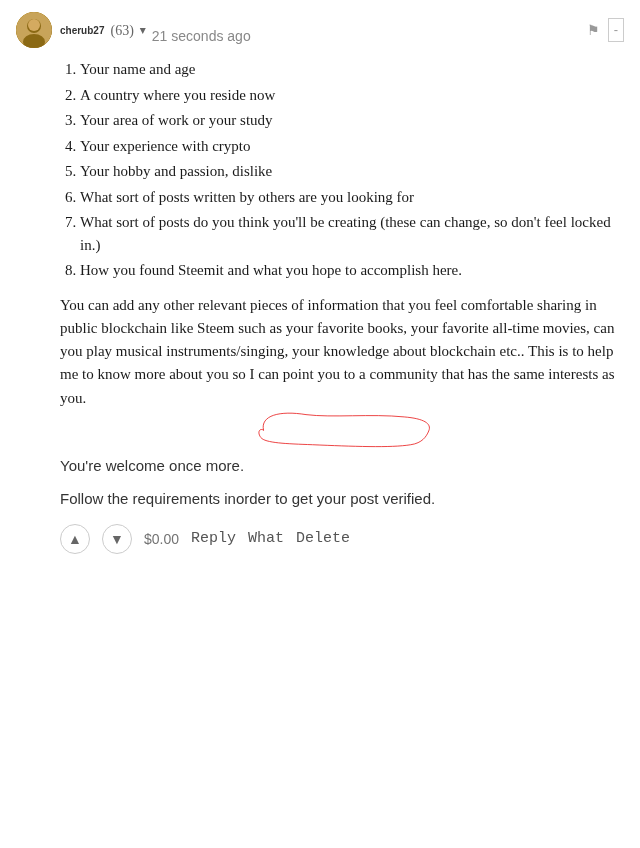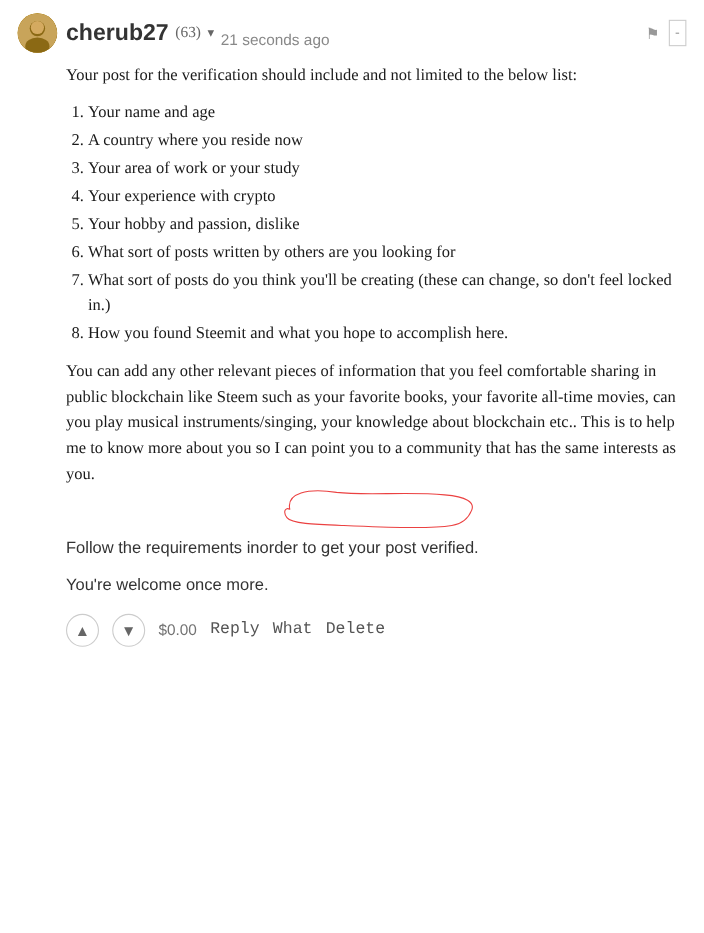--- a/index.html
+++ b/index.html
@@ -52,21 +52,21 @@
     .user-info {
       display: flex;
       align-items: center;
       gap: 6px;
       flex-wrap: wrap;
     }
 
     .username {
       font-weight: bold;
       color: #333;
-      font-size: 21px;
+      font-size: 10px;
       font-family: Arial, sans-serif;
     }
 
     .reputation {
       color: #666;
       font-size: 14px;
       font-family: Liberation Serif, serif;
     }
 
     .dropdown-arrow {
@@ -212,21 +212,20 @@
       <span class="dropdown-arrow">▾</span>
       <span class="timestamp">21 seconds ago</span>
     </div>
     <div class="header-actions">
       <span class="flag-icon">⚑</span>
       <span class="collapse-icon">-</span>
     </div>
   </div>
 
   <div class="comment-body">
-    <p>Your post for the verification should include and not limited to the below list:</p>
 
     <ol>
       <li>Your name and age</li>
       <li>A country where you reside now</li>
       <li>Your area of work or your study</li>
       <li>Your experience with crypto</li>
       <li>Your hobby and passion, dislike</li>
       <li>What sort of posts written by others are you looking for</li>
       <li>What sort of posts do you think you'll be creating (these can change, so don't feel locked in.)</li>
       <li>How you found Steemit and what you hope to accomplish here.</li>
@@ -241,22 +240,22 @@
                  C 240 18, 360 5, 460 15 
                  C 520 20, 545 35, 535 58 
                  C 528 75, 515 95, 480 100 
                  C 420 110, 300 105, 180 100 
                  C 100 97, 35 95, 22 78 
                  C 10 62, 18 48, 30 55 Z" stroke="#e82020" stroke-width="3" fill="none" stroke-linecap="round" stroke-linejoin="round" opacity="0.85"></path>
       </svg>
     </div>
 
     <div class="comment-footer">
+      <p class="footer-text">You're welcome once more.</p>
       <p class="footer-text">Follow the requirements inorder to get your post verified.</p>
-      <p class="footer-text">You're welcome once more.</p>
 
       <div class="vote-row">
         <button class="vote-btn">
           <span>▲</span>
         </button>
         <button class="vote-btn">
           <span>▼</span>
         </button>
         <span class="vote-amount">$0.00</span>
         <a class="action-link">Reply</a>

